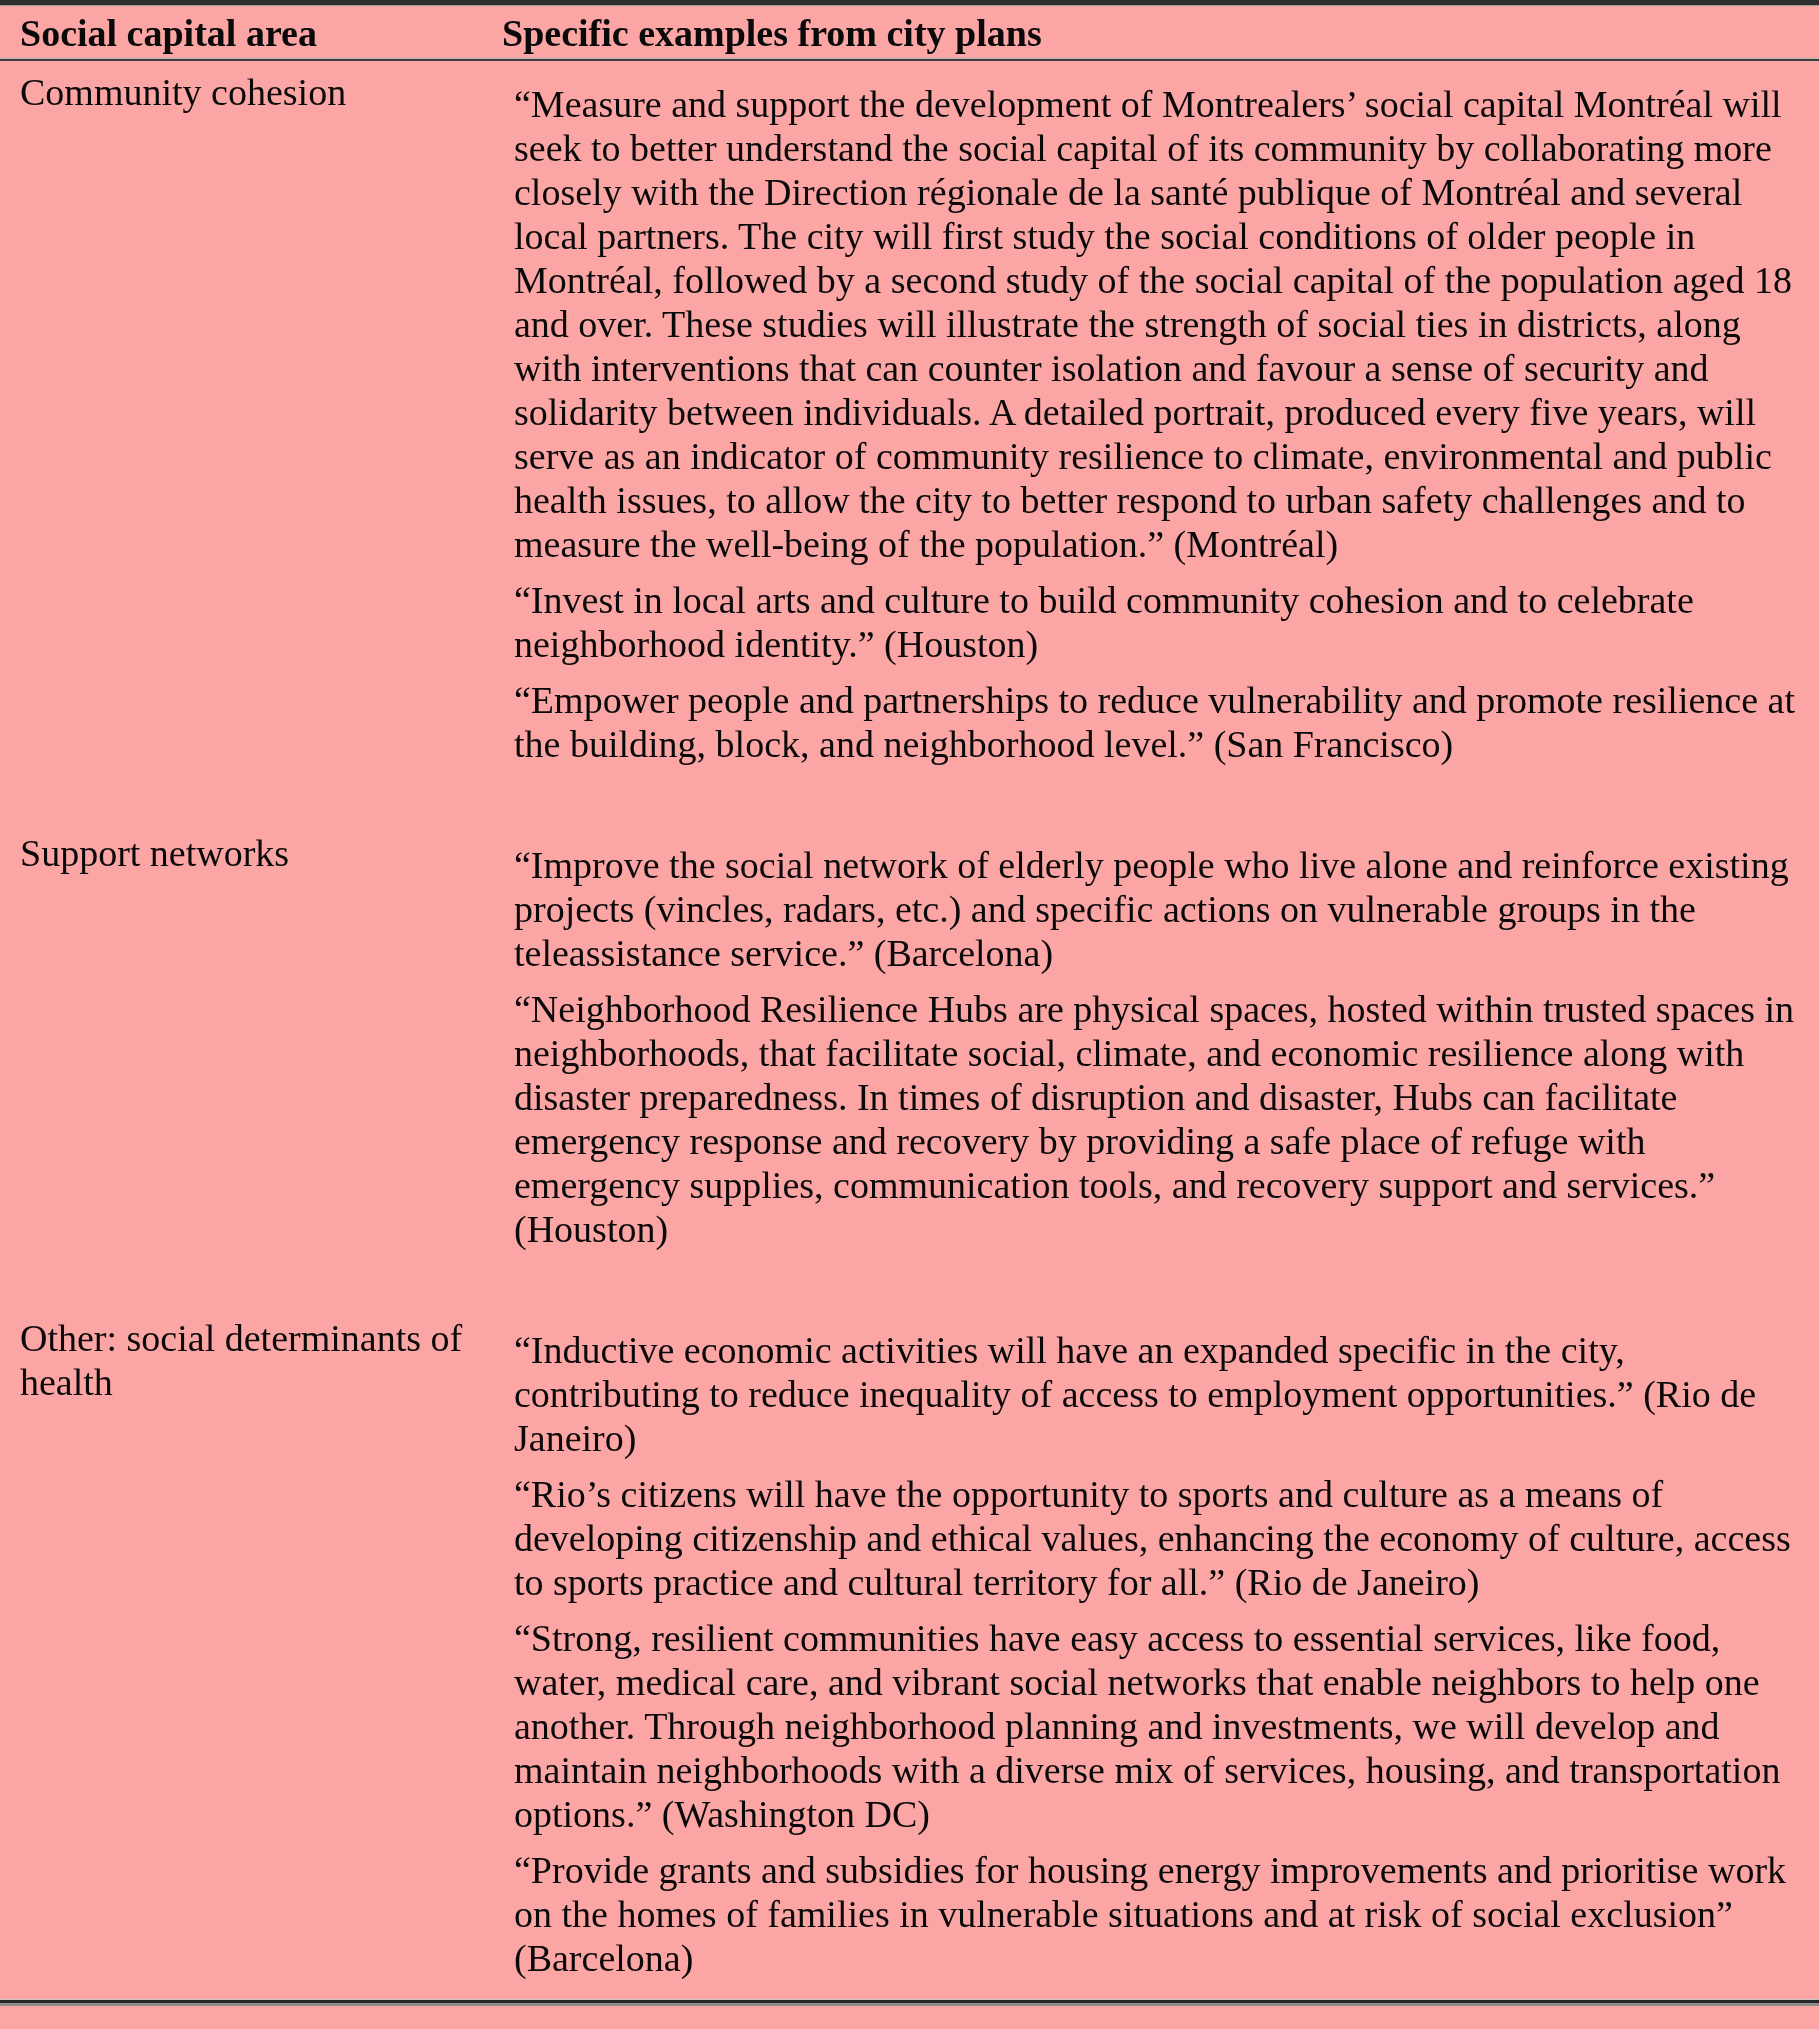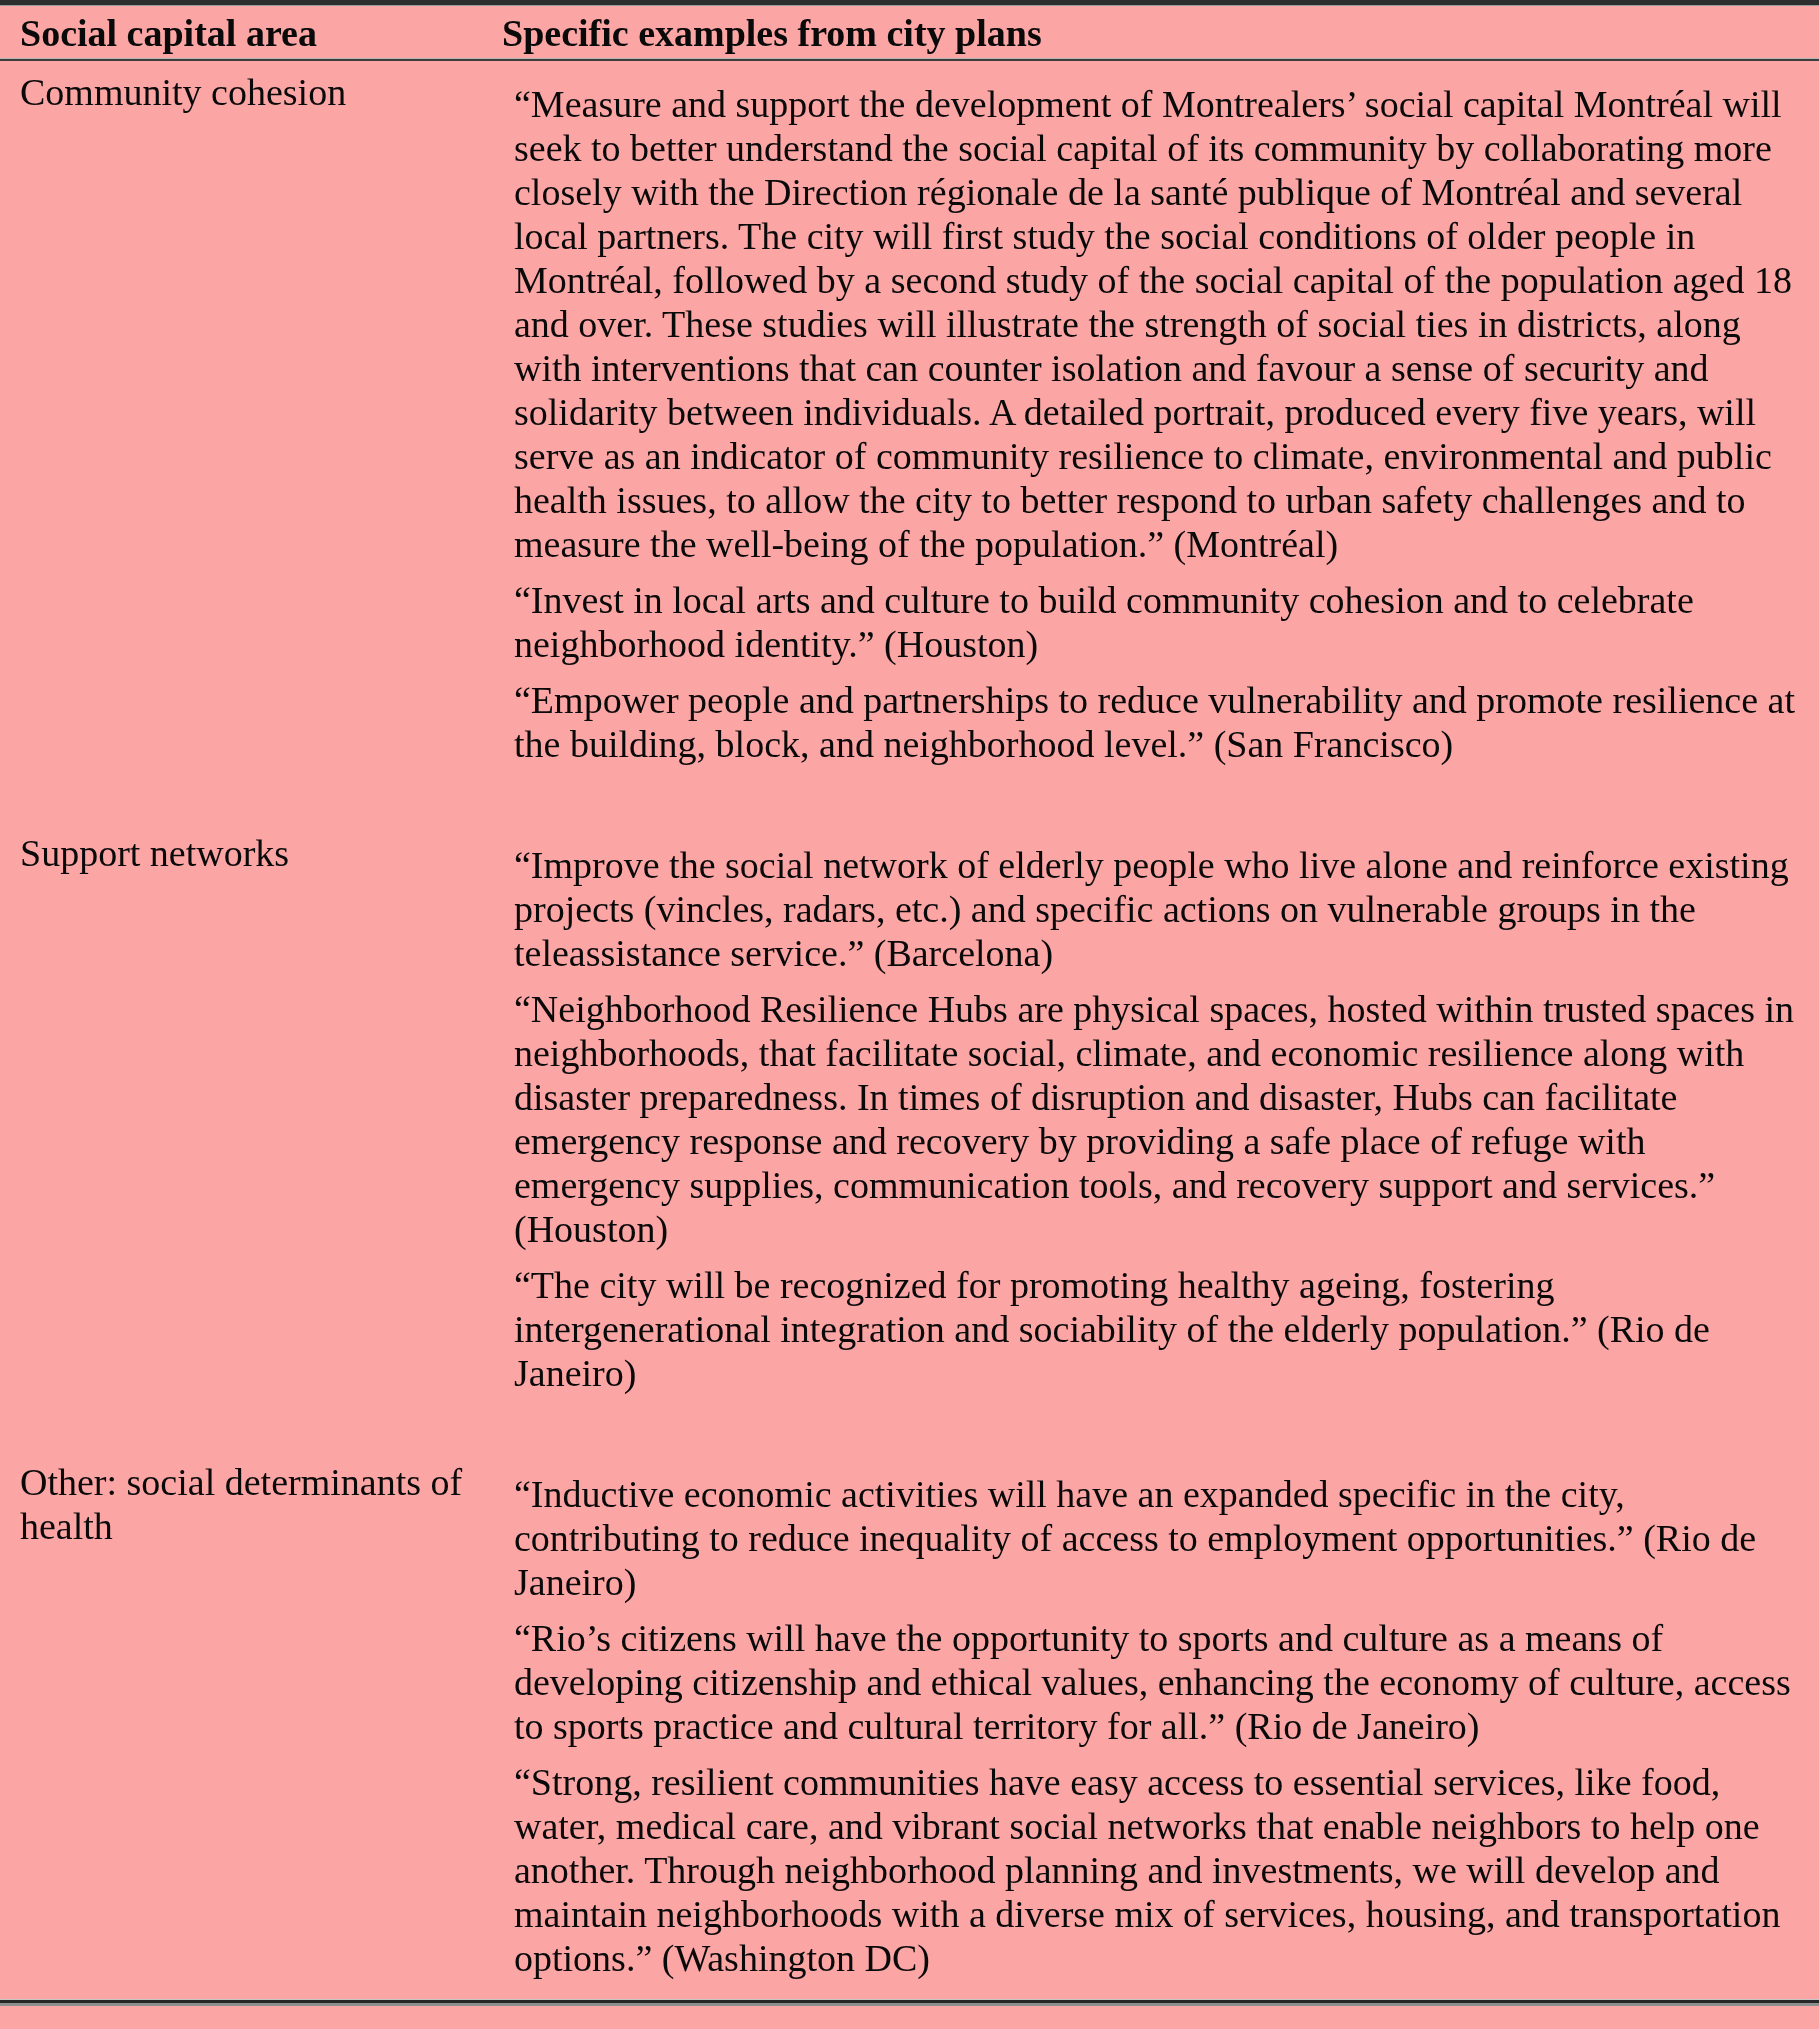--- a/index.html
+++ b/index.html
@@ -87,30 +87,30 @@
       <p>“Invest in local arts and culture to build community cohesion and to celebrate neighborhood identity.” (Houston)</p>
       <p>“Empower people and partnerships to reduce vulnerability and promote resilience at the building, block, and neighborhood level.” (San Francisco)</p>
     </div>
   </div>
 
   <div class="grid body-row spaced">
     <div class="cell col1">Support networks</div>
     <div class="cell col2 examples">
       <p>“Improve the social network of elderly people who live alone and reinforce existing projects (vincles, radars, etc.) and specific actions on vulnerable groups in the teleassistance service.” (Barcelona)</p>
       <p>“Neighborhood Resilience Hubs are physical spaces, hosted within trusted spaces in neighborhoods, that facilitate social, climate, and economic resilience along with disaster preparedness. In times of disruption and disaster, Hubs can facilitate emergency response and recovery by providing a safe place of refuge with emergency supplies, communication tools, and recovery support and services.” (Houston)</p>
-      <p>“The city will be recognized for promoting healthy ageing, fostering intergenerational integration and sociability of the elderly population.” (Rio de Janeiro)</p>
     </div>
   </div>
 
   <div class="grid body-row spaced last">
     <div class="cell col1">Other: social determinants of health</div>
     <div class="cell col2 examples">
       <p>“Inductive economic activities will have an expanded specific in the city, contributing to reduce inequality of access to employment opportunities.” (Rio de Janeiro)</p>
       <p>“Rio’s citizens will have the opportunity to sports and culture as a means of developing citizenship and ethical values, enhancing the economy of culture, access to sports practice and cultural territory for all.” (Rio de Janeiro)</p>
       <p>“Strong, resilient communities have easy access to essential services, like food, water, medical care, and vibrant social networks that enable neighbors to help one another. Through neighborhood planning and investments, we will develop and maintain neighborhoods with a diverse mix of services, housing, and transportation options.” (Washington DC)</p>
+      <p>“Provide grants and subsidies for housing energy improvements and prioritise work on the homes of families in vulnerable situations and at risk of social exclusion” (Barcelona)</p>
     </div>
   </div>
 
   <div class="rule rule-bottom">
     <div class="a"></div>
       <div class="b"></div>
       <div class="c"></div>
   </div>
 
 </div>

